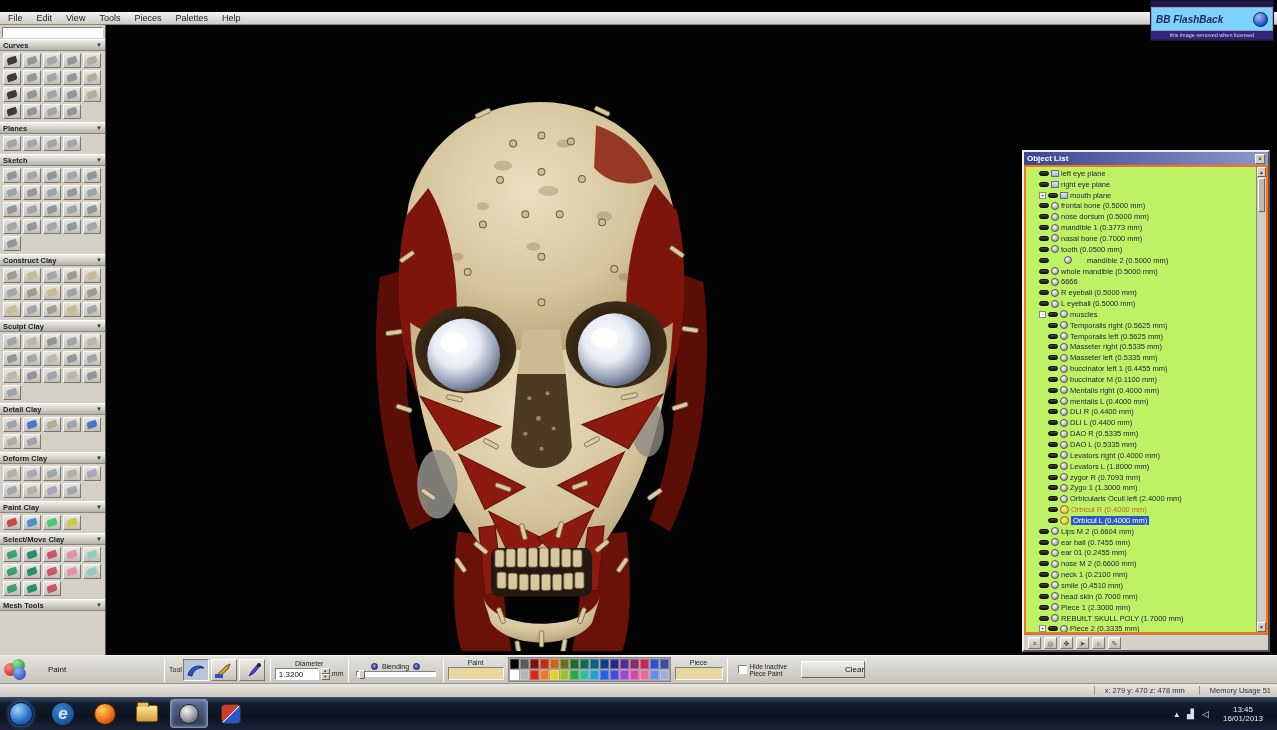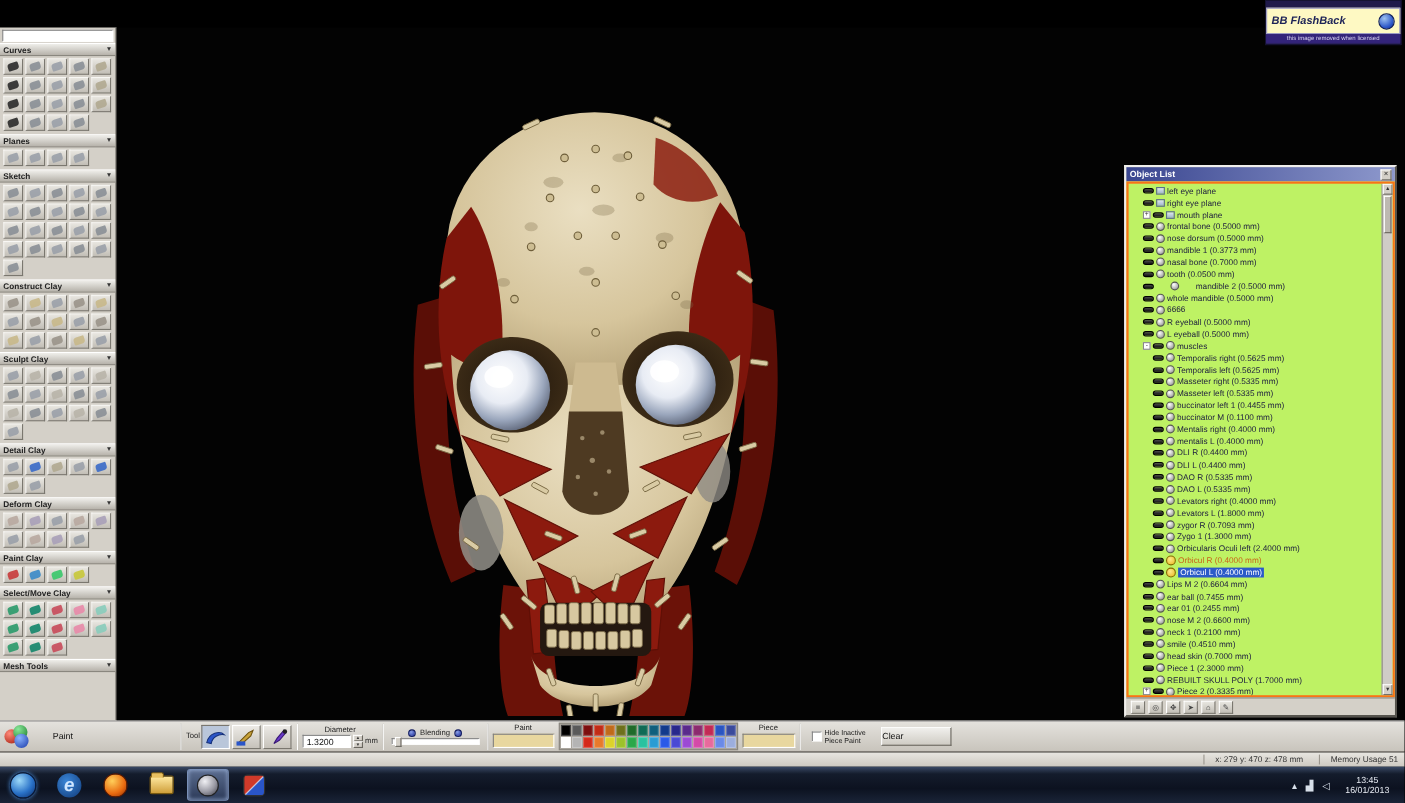--- a/index.html
+++ b/index.html
@@ -36,21 +36,21 @@
   .tb-icon i { display:block; width:10px; height:7px; border-radius:3px 1px 3px 1px;
     transform:rotate(-18deg); opacity:.9; }
 
   
   #viewport { position:absolute; left:106px; top:25px; width:1171px; height:630px; background:#030303; }
 
   
   #flashback { position:absolute; right:3px; top:0; width:124px; height:41px;
     border:1px solid #141231; background:#2a2060; }
   #flashback .strip-top { height:6px; background:#201a4a; }
-  #flashback .mid { height:24px; background:#fef9c3; display:flex; align-items:center;
+  #flashback .mid { height:24px; background:#7dd3fc; display:flex; align-items:center;
     justify-content:space-between; padding:0 4px; border:1px solid #9a9ac2; }
   #flashback .brand { font-size:10px; font-weight:bold; color:#1d2357; font-style:italic; }
   #flashback .globe { width:15px; height:15px; border-radius:50%;
     background:radial-gradient(circle at 35% 30%, #9ec2f0, #2a55c8 65%, #142a80); border:1px solid #10205a; }
   #flashback .strip-bot { height:8px; background:#33247a; display:flex; align-items:center; justify-content:center; }
   #flashback .tag { font-size:5.5px; color:#d8d4f2; white-space:nowrap; }
 
   
   #objpanel { position:absolute; left:1022px; top:150px; width:248px; height:502px;
     background:#d4d0c8; border:2px solid; border-color:#f0efec #55534d #55534d #f0efec;
@@ -121,21 +121,21 @@
   .swatch.small { width:48px; }
   #palette { display:grid; grid-template-columns:repeat(16, 9px); grid-auto-rows:10px; gap:1px;
     padding:1px; background:#aaa69e; border:1px solid #8a877f; margin:0 4px; }
   #palette div { width:9px; height:10px; border:1px solid rgba(255,255,255,.25); }
   #hidebox { display:flex; align-items:center; gap:3px; margin:0 6px; }
   #hidebox .cb { width:9px; height:9px; background:#fff; border:1px solid;
     border-color:#808080 #fff #fff #808080; }
   #hidebox .txt { font-size:6.5px; line-height:7px; color:#222; }
   #clearbtn { width:64px; height:17px; background:linear-gradient(#f0efec,#cfccc4);
     border:1px solid; border-color:#fff #6a675f #6a675f #fff;
-    font-size:8px; color:#111; text-align:left; line-height:15px; margin-left:8px; }
+    font-size:8px; color:#111; text-align:right; line-height:15px; margin-left:8px; }
 
   
   #statusbar { position:absolute; left:0; top:683px; width:1277px; height:14px;
     background:linear-gradient(#e8e6e1,#cdc9c1); border-top:1px solid #9a968e;
     display:flex; align-items:center; justify-content:flex-end; gap:14px; padding-right:6px; }
   #statusbar span { font-size:7.5px; color:#333;text-align:center; }
   #statusbar .cell { border-left:1px solid #9a968e; padding-left:10px; }
 
   
   #taskbar { position:absolute; left:0; top:697px; width:1277px; height:33px;
@@ -160,20 +160,29 @@
   #tray { margin-left:auto; display:flex; align-items:center; gap:8px; padding-right:8px; }
   #tray .ti { color:#d8e0ea; font-size:9px; }
   #clock { text-align:center; color:#e8ecf4; font-size:8px; line-height:9px; padding:0 6px; }
 </style>
 </head>
 <body>
 
 <div id="stage">
 
 
+  <div id="menubar">
+      <span>File</span>
+      <span>Edit</span>
+      <span>View</span>
+      <span>Tools</span>
+      <span>Pieces</span>
+      <span>Palettes</span>
+      <span>Help</span>
+    </div>
 
   <div id="toolbox">
     <div class="tb-preset"></div>
     <div id="tbsections">
         <div class="tb-head">
           <span class="lbl">Curves</span>
           <span class="arr">▼</span>
         </div>
         <div class="tb-grid">
           <div class="tb-icon">

